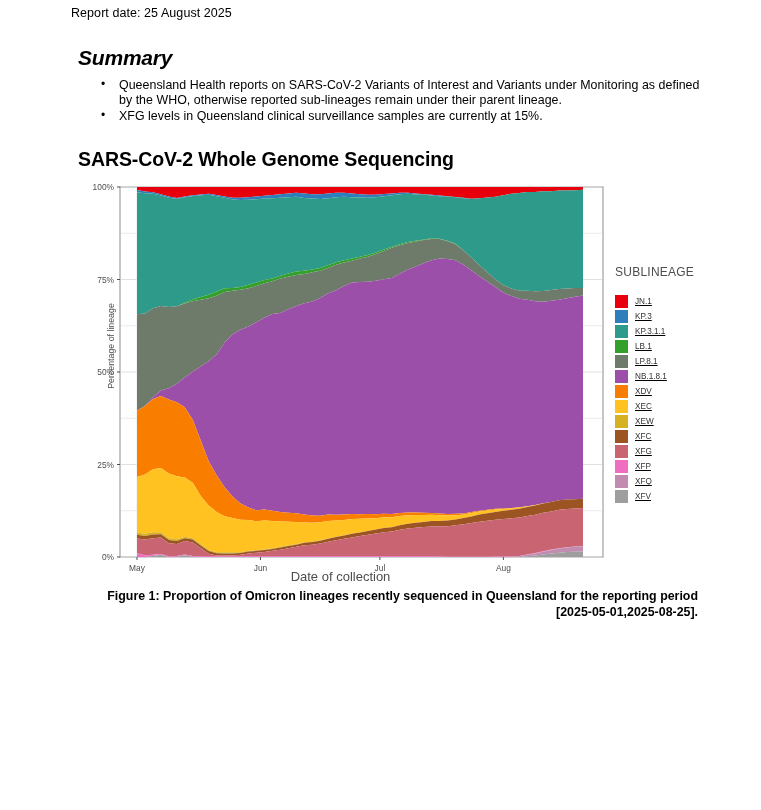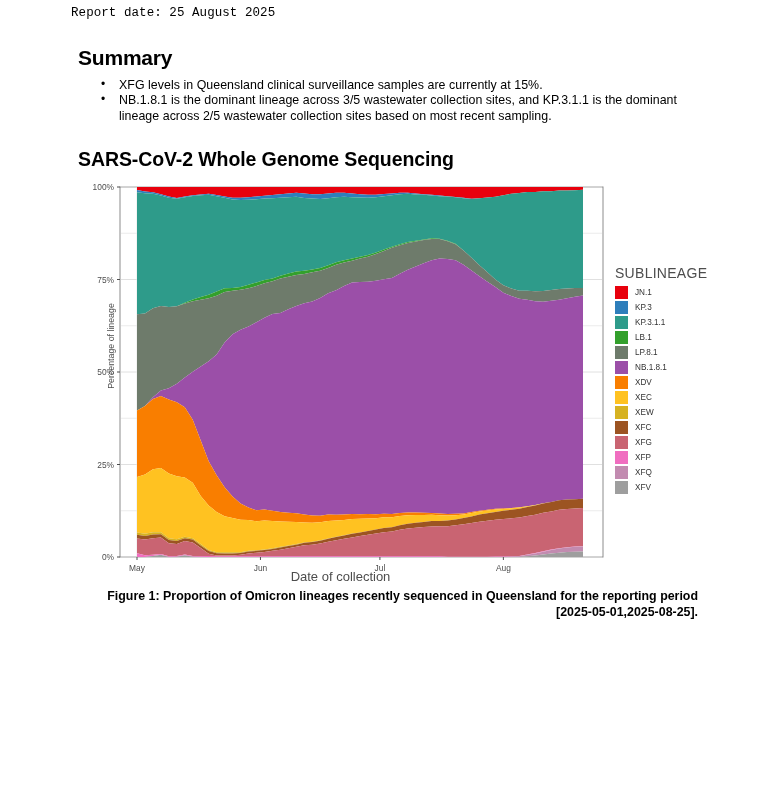--- a/index.html
+++ b/index.html
@@ -21,27 +21,27 @@
     width: 761px;
     height: 810px;
     box-sizing: border-box;
     padding: 0 60px 0 71px;
   }
   .report-date {
     font-size: 12.5px;
     line-height: 15px;
     padding-top: 6px;
     letter-spacing: 0.005em;
-    font-family: Liberation Mono, monospace;
   }
   h1.summary-heading {
     font-size: 21px;
     font-weight: bold;
     margin: 25px 0 8px 7px;
     letter-spacing: -0.01em;
+    font-style: italic;
   }
   ul.summary-list {
     margin: 0;
     padding: 0 0 0 48px;
     list-style: none;
   }
   ul.summary-list li {
     position: relative;
     font-size: 12.4px;
     line-height: 15.4px;
@@ -82,31 +82,31 @@
     left: 0;
     top: 0;
   }
   .legend {
     position: absolute;
     left: 537px;
     top: 84px;
     width: 92px;
   }
   .legend-title {
-    font-size: 14px;
+    font-size: 12px;
     color: #4d4d4d;
     letter-spacing: 0.02em;
-    margin-bottom: 4px;
+    margin-bottom: 16px;
     font-family: "Liberation Sans", sans-serif;
   }
   .legend-item {
     display: flex;
-    align-items: center;
     height: 15px;
     margin-bottom: 0px;
+    text-decoration: underline;
   }
   .legend-swatch {
     width: 13px;
     height: 13px;
     flex: 0 0 13px;
     margin-right: 7px;
   }
   .legend-label {
     font-size: 8.2px;
     color: #333333;
@@ -159,22 +159,22 @@
 </head>
 <body>
 
 <div class="page">
 
   <div class="report-date">Report date: 25 August 2025</div>
 
   <h1 class="summary-heading">Summary</h1>
 
   <ul class="summary-list">
+    <li>Queensland Health reports on SARS-CoV-2 Variants of Interest and Variants under Monitoring as defined by the WHO, otherwise reported sub-lineages remain under their parent lineage.</li>
     <li>XFG levels in Queensland clinical surveillance samples are currently at 15%.</li>
-    <li>NB.1.8.1 is the dominant lineage across 3/5 wastewater collection sites, and KP.3.1.1 is the dominant lineage across 2/5 wastewater collection sites based on most recent sampling.</li>
   </ul>
 
   <h2 class="section-heading">SARS-CoV-2 Whole Genome Sequencing</h2>
 
   <div class="figure-wrap">
 
     <div class="axis-label-y">Percentage of lineage</div>
     <div class="axis-label-x">Date of collection</div>
 
     <svg class="chart-svg" id="chart-svg" width="630" height="400">

